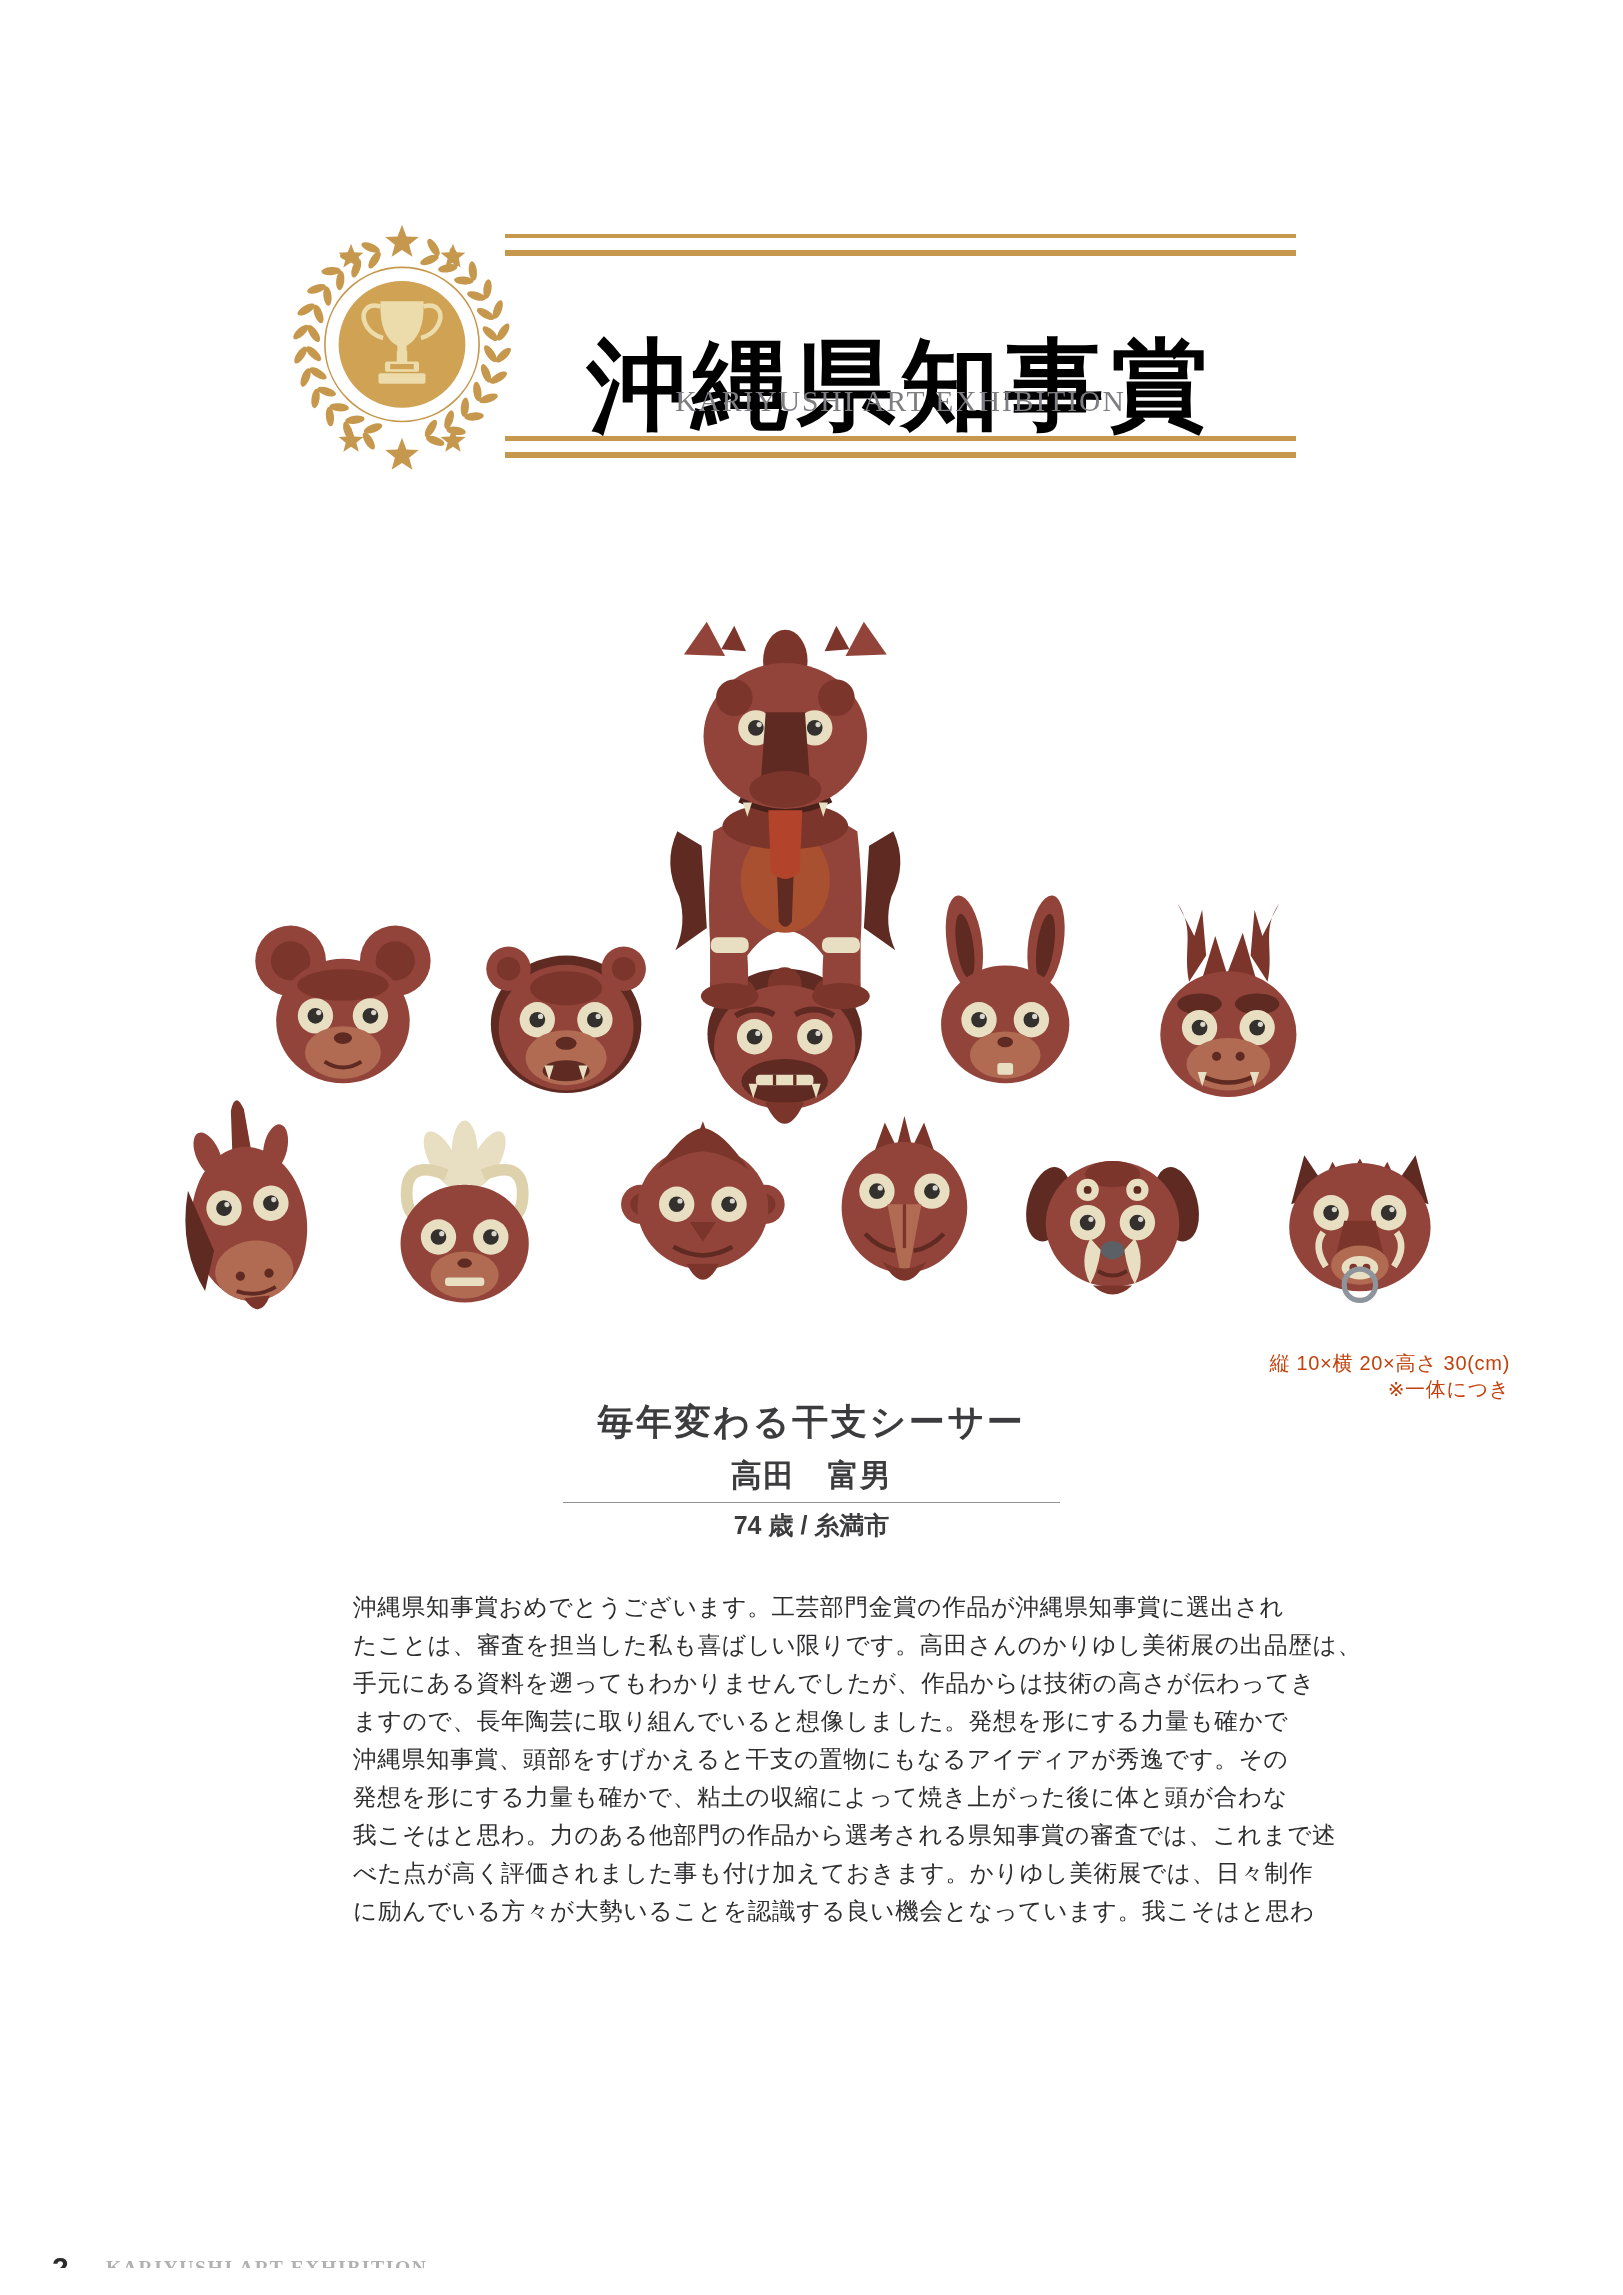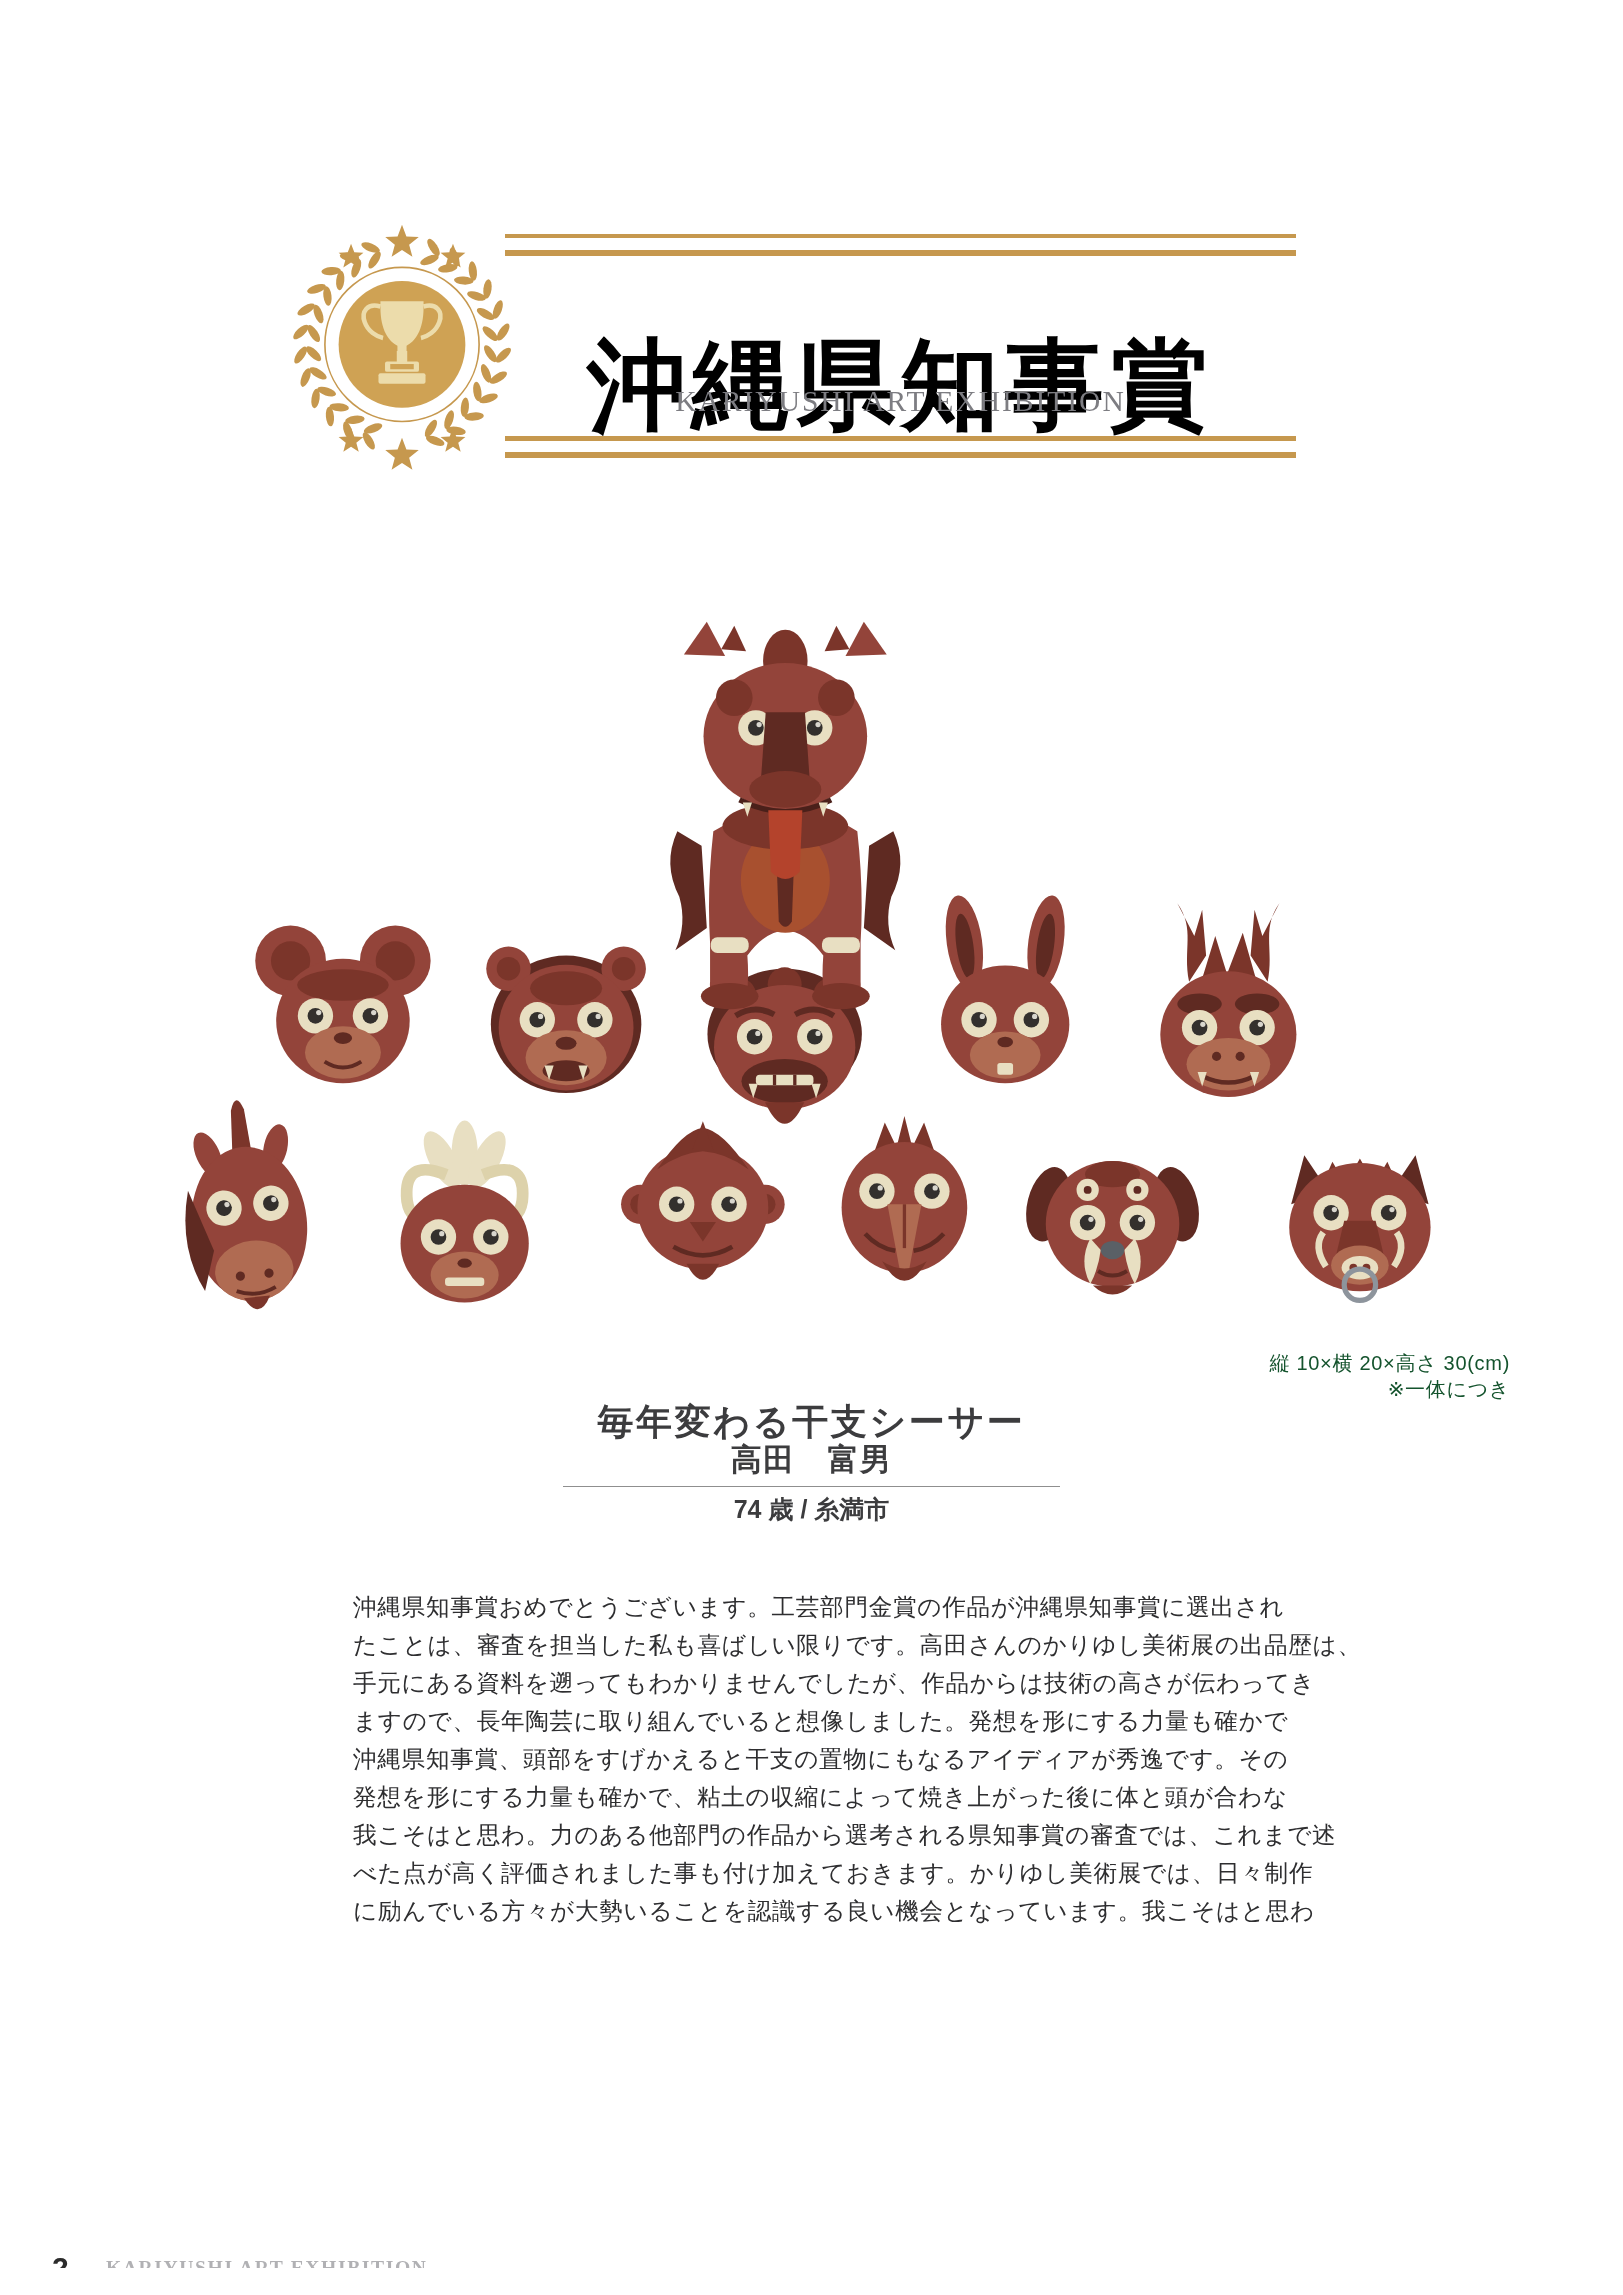--- a/index.html
+++ b/index.html
@@ -25,25 +25,25 @@
     font-family:"Liberation Serif","DejaVu Serif",serif;
     font-size:29.5px;color:#7d7d82;text-align:center;letter-spacing:2px;white-space:nowrap;
   }
   
   .photo{position:absolute;left:144px;top:615px;width:1335px;height:727px;}
   .fb{fill:#93443a}.fd{fill:#5f2a22}.fm{fill:#7b352a}.fl{fill:#b06b52}
   .fc{fill:#e8dfc2}.fo{fill:#a8502f}
   
   .size-caption{
     position:absolute;right:113px;top:1350px;text-align:right;
-    font-size:20px;line-height:26px;color:#14532d;letter-spacing:0.7px;white-space:nowrap;
+    font-size:20px;line-height:26px;color:#c2410c;letter-spacing:0.7px;white-space:nowrap;
   }
   .work-block{position:absolute;left:0;top:1401px;width:1623px;text-align:center;color:#3c3c3e;}
   .work-title{font-size:36px;line-height:41px;font-weight:600;letter-spacing:2.6px;white-space:nowrap;}
-  .artist-name{margin-top:1px;font-size:31px;line-height:34px;font-weight:600;letter-spacing:1.3px;white-space:nowrap;}
+  .artist-name{margin-top:17px;font-size:31px;line-height:34px;font-weight:600;letter-spacing:1.3px;white-space:nowrap;}
   .artist-divider{width:497px;height:1.3px;background:#8f8f8f;margin:9.2px auto 0 auto;}
   .artist-age{margin-top:7.9px;font-size:25px;line-height:29px;font-weight:600;white-space:nowrap;}
   
   .jury{
     position:absolute;left:353px;top:1588px;width:969px;
     font-size:23.6px;line-height:38px;color:#2e2e30;letter-spacing:0.7px;
   }
   .jury-line{white-space:nowrap;}
   
   .footer-clip{position:absolute;left:0;top:2252px;width:655px;height:15.7px;overflow:hidden;}

